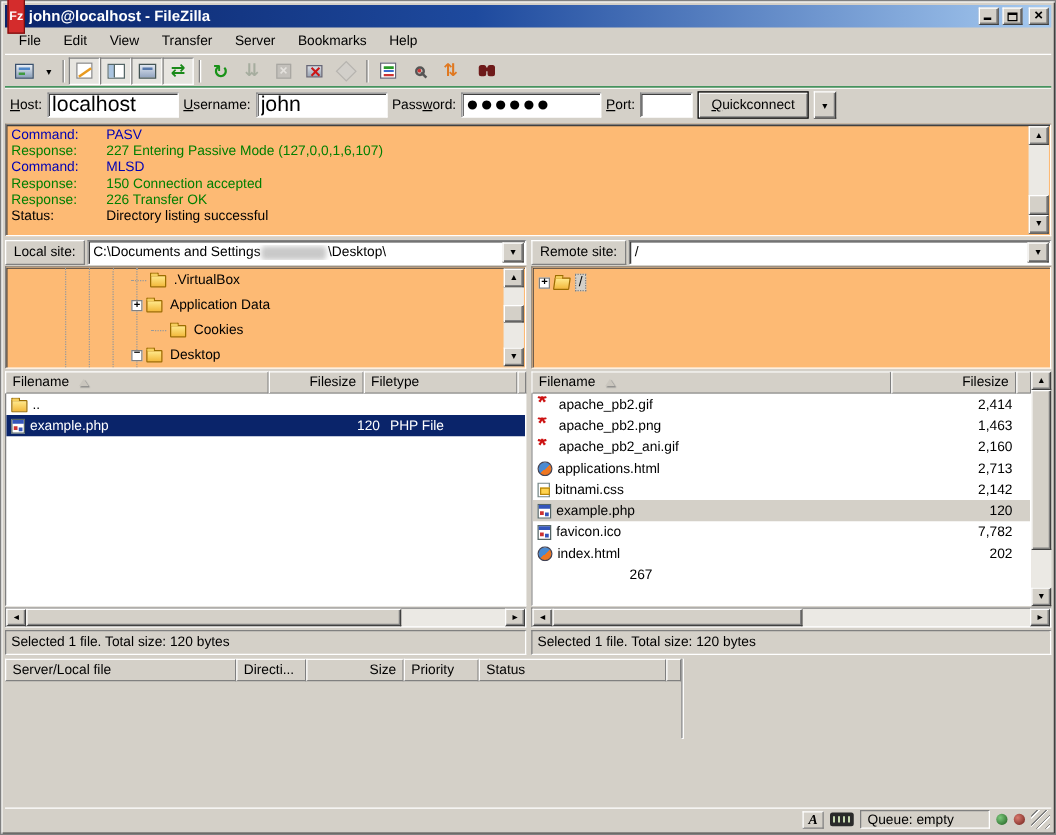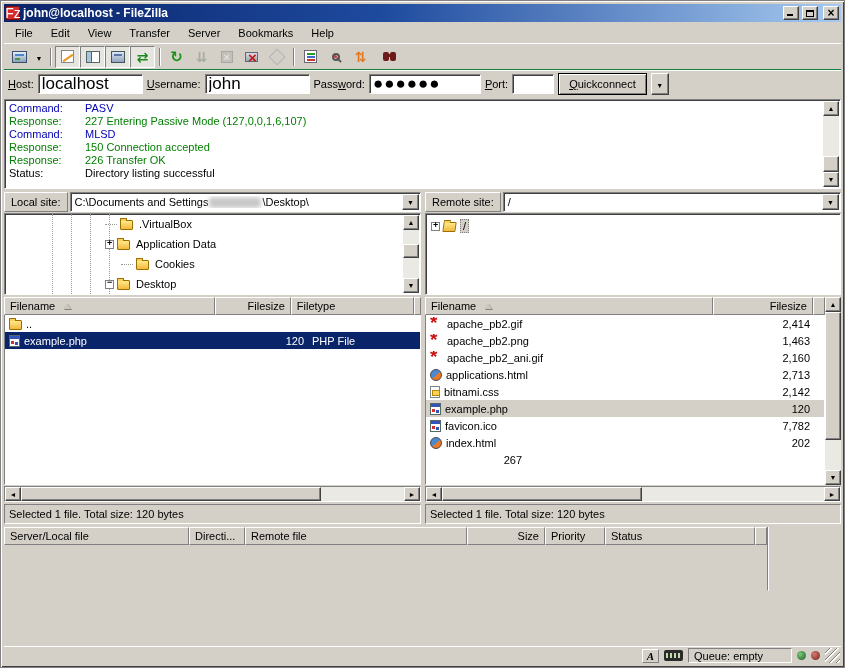--- a/index.html
+++ b/index.html
@@ -7,26 +7,26 @@
   .window{
     position:relative;width:845px;height:668px;background:#d4d0c8;
     border:1px solid #808080;
     box-shadow:inset 1px 1px 0 #fff, inset -1px -1px 0 #404040;
     padding:3px;display:flex;flex-direction:column;
     font-family:"Liberation Sans","DejaVu Sans",sans-serif;font-size:11px;color:#000;
   }
   
   .rb{border:1px solid;border-color:#fff #404040 #404040 #fff;background:#d4d0c8;box-shadow:inset -1px -1px 0 #808080;}
   .rbflat{border:1px solid;border-color:#fff #808080 #808080 #fff;background:#d4d0c8;}
-  .inset{border:1px solid;border-color:#808080 #fff #fff #808080;box-shadow:inset 1px 1px 0 #404040;background:#ffffff;}
+  .inset{border:1px solid;border-color:#808080 #fff #fff #808080;box-shadow:inset 1px 1px 0 #404040;background:#fdba74;}
   .insetlite{border:1px solid;border-color:#808080 #fff #fff #808080;}
   
   .titlebar{height:18px;flex:none;display:flex;align-items:center;gap:3px;padding:0 2px;
     background:linear-gradient(90deg,#0a246a 0%,#1e4a9e 45%,#a6caf0 100%);}
-  .fz-logo{width:14px;height:14px;flex:none;background:#d42c2c;color:#fff;font-weight:normal;font-size:14px;
+  .fz-logo{width:14px;height:28px;flex:none;background:#d42c2c;color:#fff;font-weight:bold;font-size:10px;
     display:flex;align-items:center;justify-content:center;border:1px solid #7a1010;}
   .title-text{flex:1;color:#fff;font-weight:bold;font-size:12px;white-space:nowrap;overflow:hidden;}
   .wbtn{width:16px;height:14px;flex:none;display:flex;align-items:center;justify-content:center;position:relative;}
   .wbtn.gap{margin-left:2px;}
   .gl-min{position:absolute;left:3px;bottom:3px;width:6px;height:2px;background:#000;}
   .gl-max{width:8px;height:7px;border:1px solid #000;border-top-width:2px;}
   .gl-close::before{content:"\00d7";font-weight:bold;font-size:12px;line-height:10px;}
   
   .menubar{height:21px;flex:none;display:flex;align-items:center;padding:0 2px;}
   .menu-item{padding:3px 9px;}
@@ -498,21 +498,20 @@
         </div>
       </div>
       <div class="status-line insetlite">Selected 1 file. Total size: 120 bytes</div>
     </div>
   </div>
 
   <div class="queue">
     <div class="lheader">
       <span class="hcell rbflat" style="width:185px;">Server/Local file</span>
       <span class="hcell rbflat" style="width:56px;">Directi...</span>
-      <span class="hcell rbflat" style="width:222px;">Remote file</span>
       <span class="hcell rbflat right" style="width:78px;">Size</span>
       <span class="hcell rbflat" style="width:60px;">Priority</span>
       <span class="hcell rbflat" style="width:150px;">Status</span>
       <span class="hcell rbflat" style="flex:1;"></span>
     </div>
     <div class="qbody"></div>
   </div>
 
   <div class="filler"></div>
 

